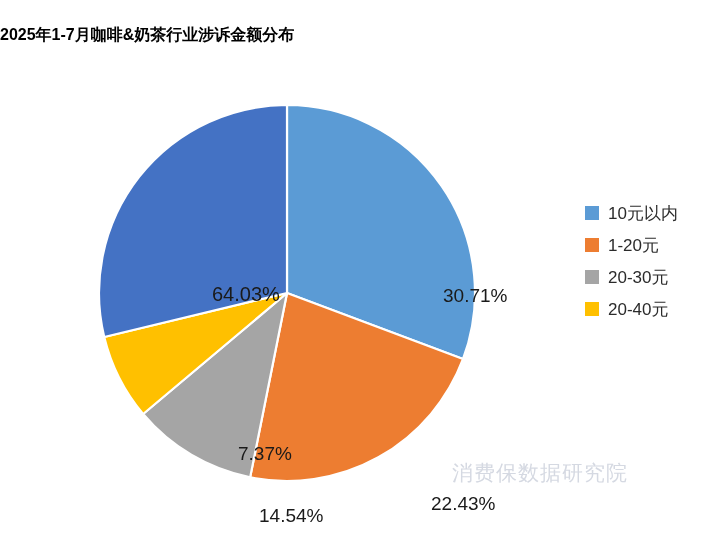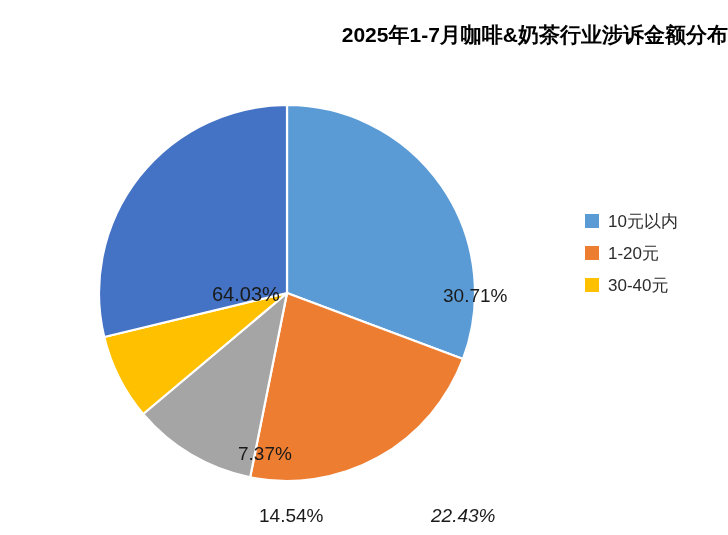--- a/index.html
+++ b/index.html
@@ -19,22 +19,22 @@
     position: absolute;
     inset: 0;
   }
 
   
   #chart-title {
     position: absolute;
     top: 18px;
     left: 0;
     width: 728px;
-    text-align: right;
-    font-size: 21px;
+    text-align: left;
+    font-size: 16px;
     font-weight: bold;
     color: #000000;
     letter-spacing: 0px;
     line-height: 34px;
     white-space: nowrap;
   }
 
   
   #plot-area {
     position: absolute;
@@ -56,30 +56,30 @@
 
   
   .data-label {
     position: absolute;
     font-size: 19px;
     color: #1a1a1a;
     white-space: nowrap;
     font-family: "Liberation Sans", "DejaVu Sans", sans-serif;
   }
   #label-0 { left: 364px; top: 200px; }
-  #label-1 { left: 352px; top: 420px; font-style: italic; }
+  #label-1 { left: 352px; top: 408px; }
   #label-2 { left: 180px; top: 420px; }
   #label-3 { left: 159px; top: 358px; }
   #label-4 { left: 133px; top: 198px; font-size: 20px; }
 
   
   #legend {
     position: absolute;
     left: 585px;
-    top: 205px;
+    top: 197px;
     width: 140px;
   }
   .legend-item {
     display: flex;
     align-items: center;
     height: 32px;
   }
   .legend-swatch {
     width: 14px;
     height: 14px;
@@ -133,19 +133,24 @@
   <div id="legend">
       <div class="legend-item">
         <span class="legend-swatch" style="background: rgb(91, 155, 213);"></span>
         <span class="legend-label">10元以内</span>
       </div>
       <div class="legend-item">
         <span class="legend-swatch" style="background: rgb(237, 125, 49);"></span>
         <span class="legend-label">1-20元</span>
       </div>
       <div class="legend-item">
+        <span class="legend-swatch" style="background: rgb(165, 165, 165);"></span>
+        <span class="legend-label">20-30元</span>
+      </div>
+      <div class="legend-item">
         <span class="legend-swatch" style="background: rgb(255, 192, 0);"></span>
-        <span class="legend-label">30-40元</span>
+        <span class="legend-label">20-40元</span>
       </div>
     </div>
 
+  <div id="watermark">消费保数据研究院</div>
 
 </div>
 
 </body></html>

